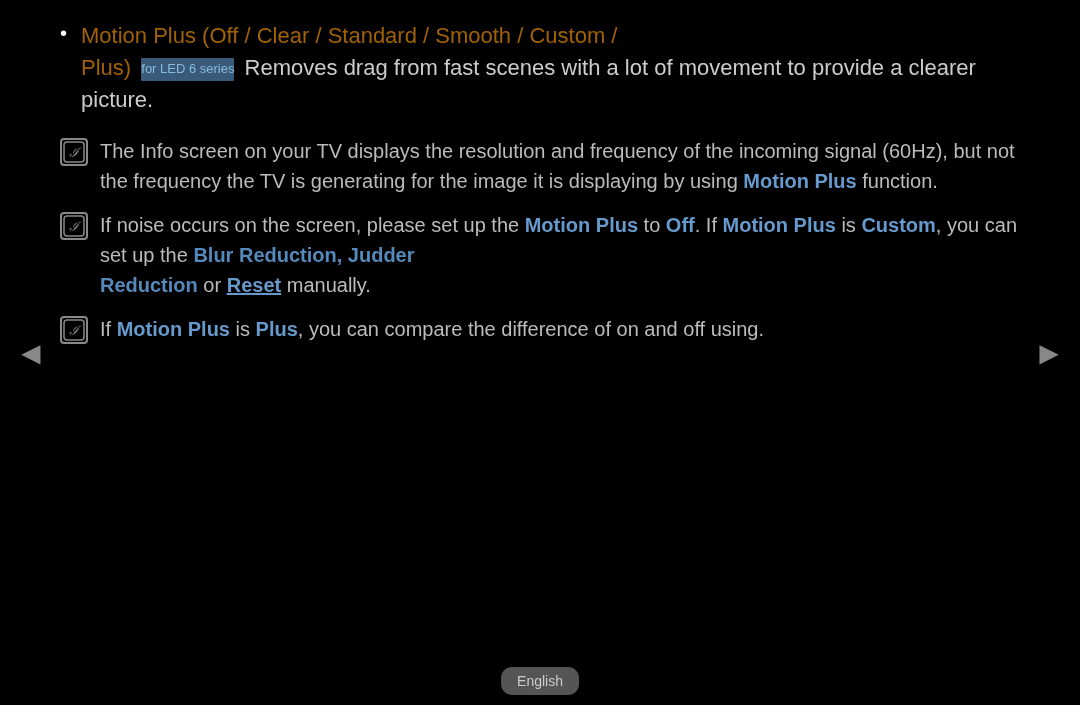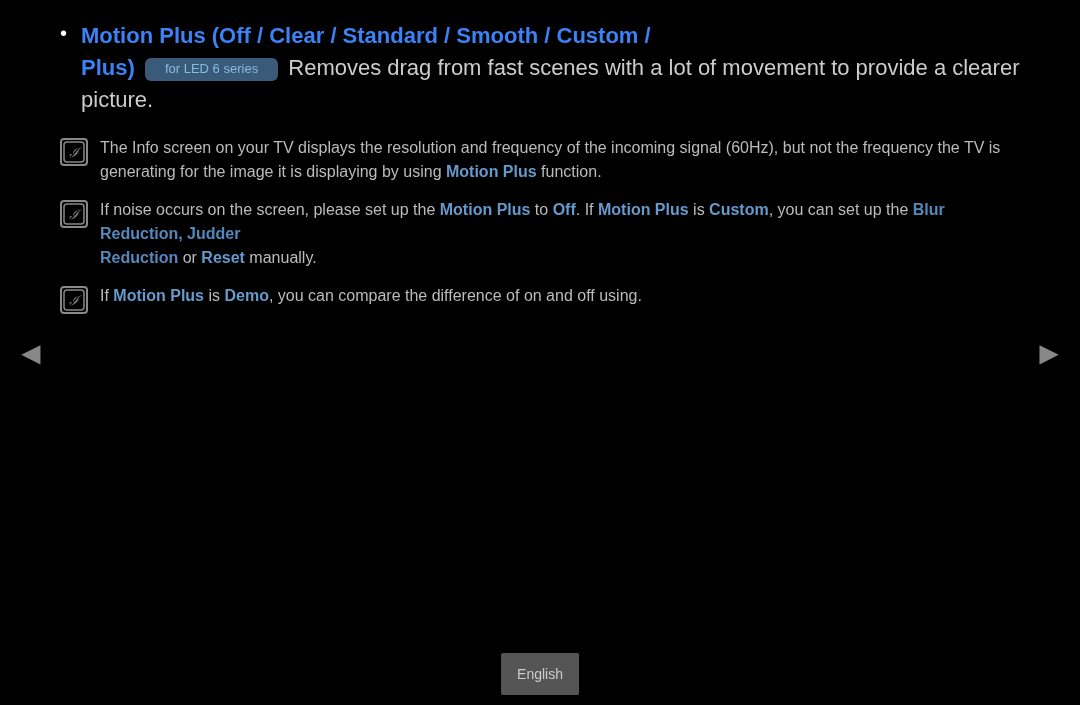--- a/index.html
+++ b/index.html
@@ -44,31 +44,31 @@
       flex-shrink: 0;
     }
 
     .bullet-text {
       font-size: 22px;
       line-height: 1.45;
       color: #ccc;
     }
 
     .blue-link {
-      color: #3b82f6;
-      font-weight: bold;
+      color: #a16207;
+      font-weight: normal;
     }
 
     .led-badge {
       display: inline-block;
       background-color: #3a5a7a;
       color: #88bbdd;
       font-size: 13px;
-      padding: 2px 20px;
-      border-radius: 6px;
+      padding: 2px 0;
+      border-radius: 1px;
       margin: 0 4px;
       vertical-align: middle;
       font-weight: normal;
     }
 
     .note-section {
       display: flex;
       align-items: flex-start;
       margin-top: 10px;
       margin-bottom: 4px;
@@ -85,21 +85,21 @@
       display: flex;
       align-items: center;
       justify-content: center;
       font-size: 14px;
       color: #888;
       font-style: italic;
       font-family: serif;
     }
 
     .note-text {
-      font-size: 16px;
+      font-size: 20px;
       line-height: 1.5;
       color: #bbb;
     }
 
     
     .nav-arrow {
       position: absolute;
       top: 50%;
       transform: translateY(-50%);
       color: #888;
@@ -118,22 +118,22 @@
 
     
     .bottom-lang {
       position: absolute;
       bottom: 10px;
       left: 50%;
       transform: translateX(-50%);
       background-color: #555;
       color: #ccc;
       font-size: 14px;
-      padding: 13px 16px;
-      border-radius: 2px;
+      padding: 6px 16px;
+      border-radius: 11px;
     }
 
     .off-text {
       color: #6699cc;
       font-weight: bold;
     }
 
     .custom-text {
       color: #6699cc;
       font-weight: bold;
@@ -150,20 +150,21 @@
     }
 
     .blur-text {
       color: #5588bb;
       font-weight: bold;
     }
 
     .reset-text {
       color: #6699cc;
       font-weight: bold;
+      text-decoration: underline;
     }
   </style>
 </head>
 <body>
 
 <div class="nav-arrow nav-arrow-left">◄</div>
 
 <div class="nav-arrow nav-arrow-right">►</div>
 
 <div class="main-content">
@@ -203,19 +204,19 @@
   </div>
 
   <div class="note-section">
     <div class="note-icon">
       <svg width="22" height="22" viewBox="0 0 22 22">
         <rect x="1" y="1" width="20" height="20" rx="3" fill="none" stroke="#888" stroke-width="1.5"></rect>
         <text x="11" y="16" text-anchor="middle" font-size="13" font-style="italic" font-family="serif" fill="#888">ℐ</text>
       </svg>
     </div>
     <div class="note-text">
-      <span>If </span><span class="motion-plus-text">Motion Plus</span><span> is </span><span class="demo-text">Demo</span><span>, you can compare the difference of on and off using.</span>
+      <span>If </span><span class="motion-plus-text">Motion Plus</span><span> is </span><span class="demo-text">Plus</span><span>, you can compare the difference of on and off using.</span>
     </div>
   </div>
 
 </div>
 
 <div class="bottom-lang">English</div>
 
 </body></html>

